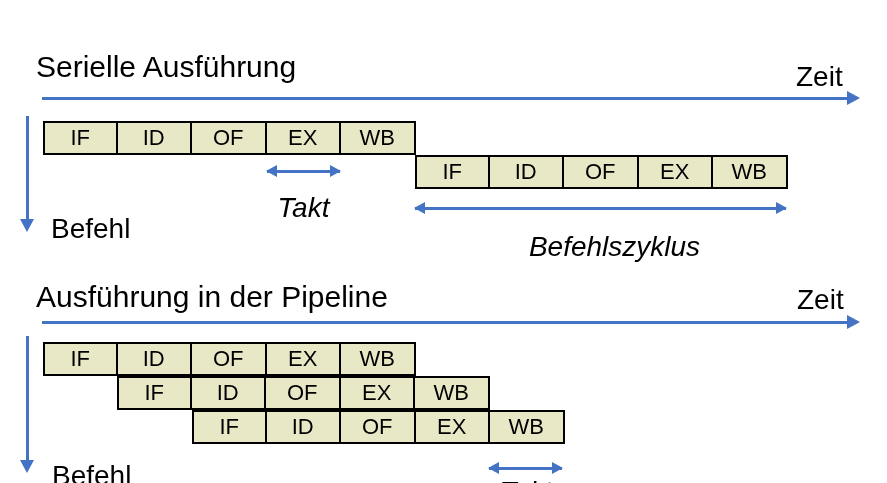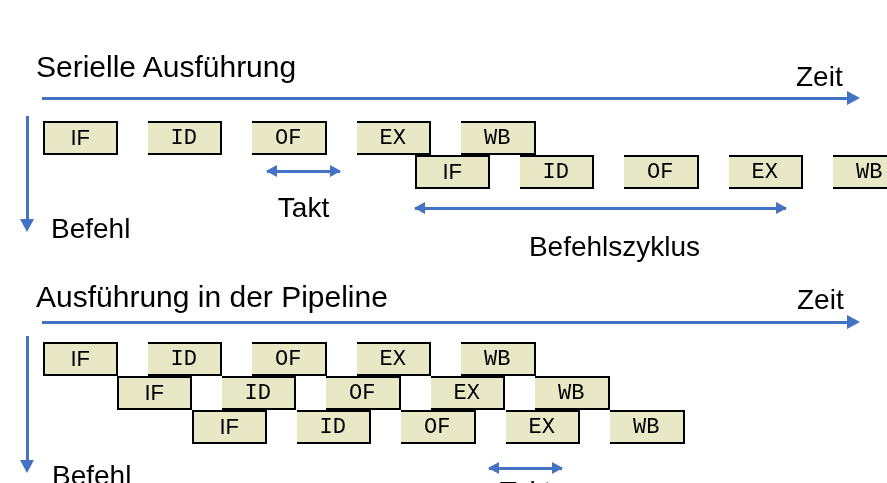--- a/index.html
+++ b/index.html
@@ -2,21 +2,21 @@
 <html style="--color-arrow: #4472C4; --color-cell_fill: #E9E8C6; --color-cell_border: #000000;"><head>
 <meta charset="utf-8">
 <style>
   html, body { margin:0; padding:0; background:#ffffff; }
   .canvas {
     position:relative; width:887px; height:483px; background:#ffffff;
     font-family:"Liberation Sans", sans-serif; color:#000; overflow:hidden;margin-top:36px;
   }
   .section-title { position:absolute; font-size:30px; line-height:1.1; color:#000; white-space:nowrap; }
   .small-label   { position:absolute; font-size:28px; line-height:1.1; color:#000; white-space:nowrap; }
-  .centered      { text-align:center; }
+  .centered      { text-align:center;font-style:italic; }
 
   
   .harrow { position:absolute; height:3px; background:var(--color-arrow,#4472C4); }
   .harrow::after {
     content:""; position:absolute; right:-12px; top:-6px; width:0; height:0;
     border-top:7.5px solid transparent; border-bottom:7.5px solid transparent;
     border-left:13px solid var(--color-arrow,#4472C4);
   }
   
   .varrow { position:absolute; width:3px; background:var(--color-arrow,#4472C4); }
@@ -32,29 +32,29 @@
     border-top:6.5px solid transparent; border-bottom:6.5px solid transparent;
     border-right:11px solid var(--color-arrow,#4472C4);
   }
   .dblarrow::after {
     content:""; position:absolute; right:-1px; top:-5px; width:0; height:0;
     border-top:6.5px solid transparent; border-bottom:6.5px solid transparent;
     border-left:11px solid var(--color-arrow,#4472C4);
   }
 
   
-  .stage-row { position:absolute; display:flex;gap:30px; }
+  .stage-row { position:absolute; display:flex; }
   .cell {
     box-sizing:border-box; width:74.5px; height:34px;
     background:var(--color-cell_fill,#E9E8C6);
     border:2px solid var(--color-cell_border,#000);
     display:flex; align-items:center; justify-content:center;
     font-size:22px; color:#000;
   }
-  .cell + .cell { border-left:none;font-family:Liberation Mono, monospace; }
+  .cell + .cell { border-left:none; }
 </style>
 </head>
 <body>
 
 <div class="canvas">
 
   <div class="section-title" style="left:36px; top:14px;">Serielle Ausführung</div>
 
   <div class="small-label" style="left:796px; top:26px;">Zeit</div>
 

